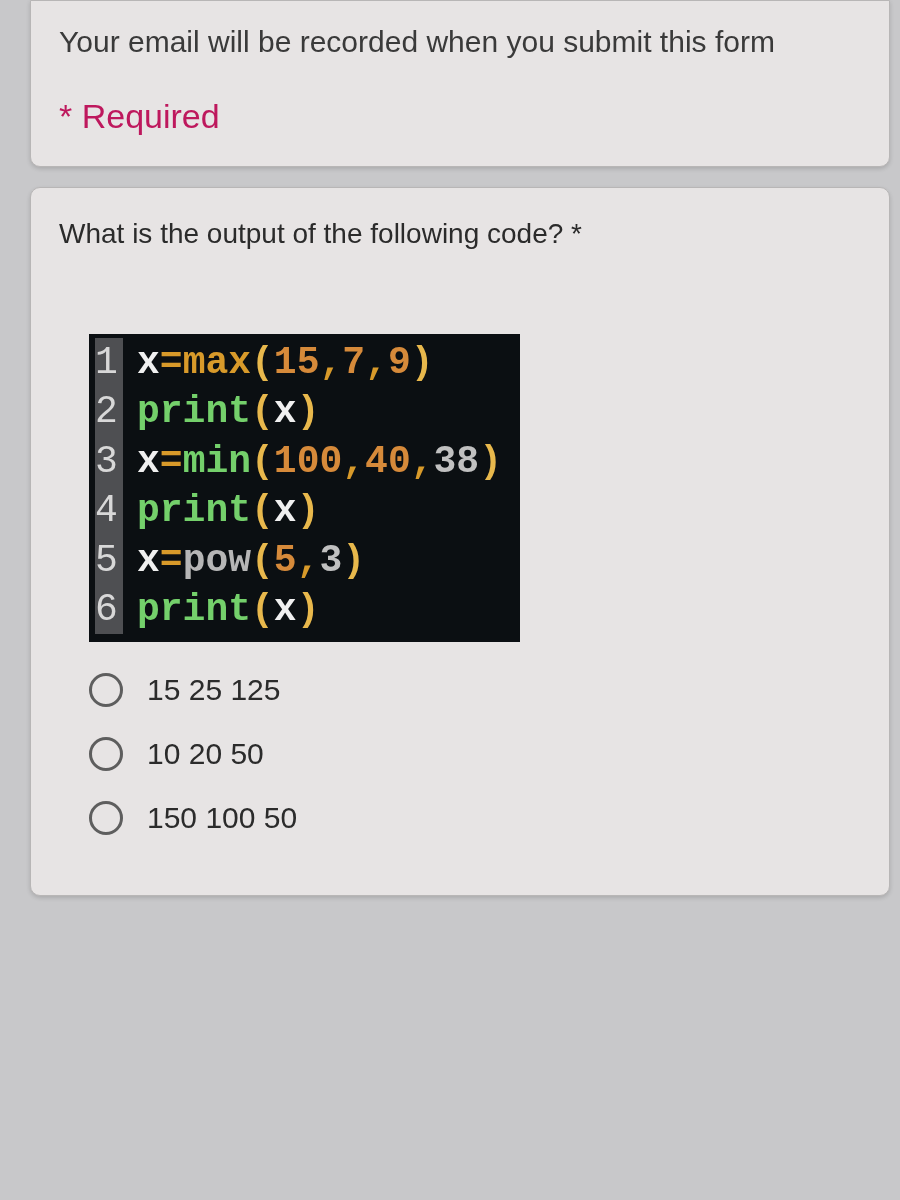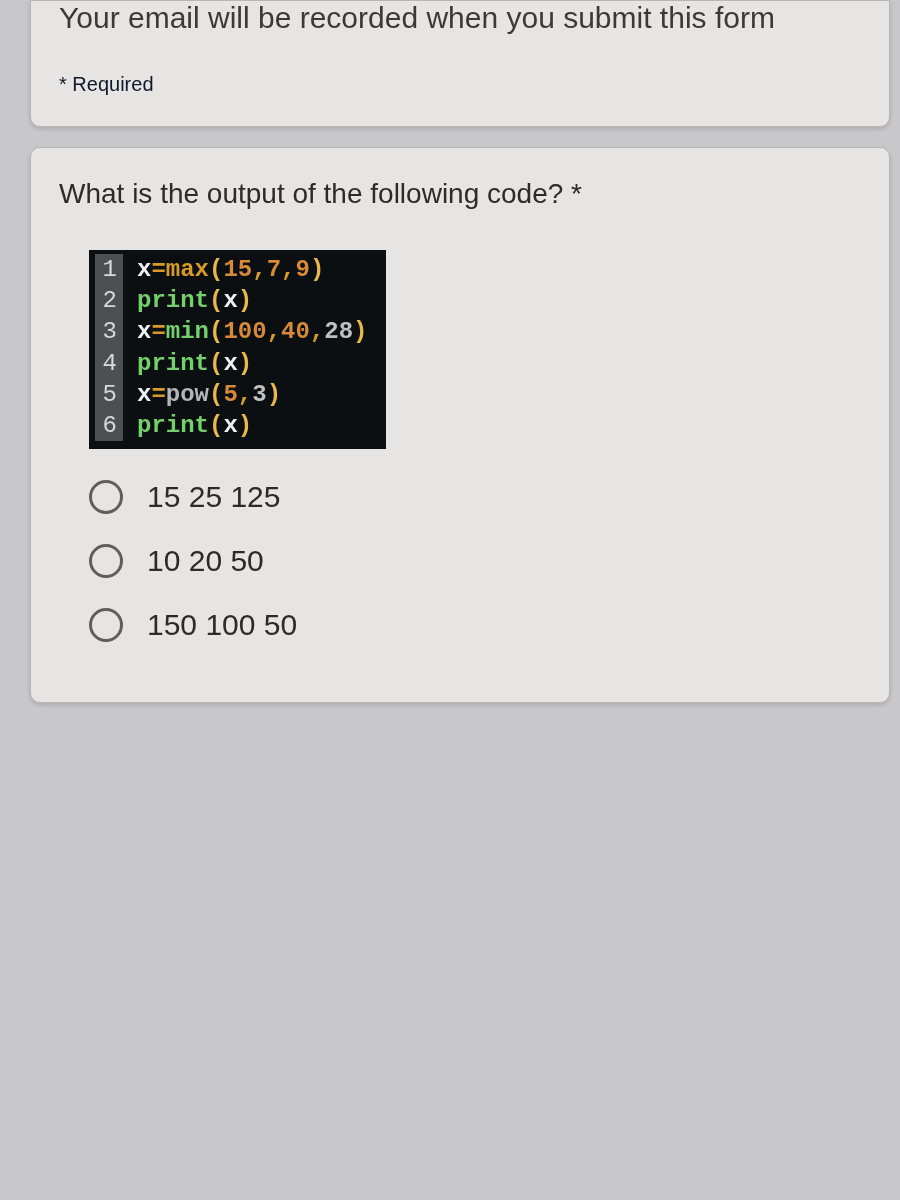--- a/index.html
+++ b/index.html
@@ -16,49 +16,50 @@
     border: 1px solid #b8b6b6;
     border-radius: 10px;
     margin: 0 10px 20px 30px;
     padding: 30px 28px;
     box-shadow: 0 2px 4px rgba(0,0,0,0.15);
   }
   .top-card {
     margin-top: 0;
     border-top-left-radius: 0;
     border-top-right-radius: 0;
-    padding-top: 0;
+    padding-top: 24px;
   }
   .notice {
     font-size: 30px;
     color: #3a3a3a;
     margin-bottom: 38px;
     white-space: nowrap;
     overflow: hidden;
   }
   .required-line {
-    font-size: 20px;
-    color: #0f172a;
+    font-size: 34px;
+    color: #be185d;
   }
 
   .question {
     font-size: 28px;
     color: #2b2b2b;
     margin-bottom: 40px;
   }
   .code-block {
     background: #0b0f12;
     display: inline-block;
     padding: 4px 18px 8px 6px;
     margin-left: 30px;
     margin-bottom: 28px;
     font-family: "Courier New", monospace;
-    font-size: 24px;
+    font-size: 38px;
     font-weight: bold;
     line-height: 1.3;
+    margin-top: 44px;
   }
   .code-line { white-space: pre; }
   .ln   { color: #d8d8d8; background:#4e4f52; display:inline-block; width: 28px; text-align: right; padding-right: 6px; margin-right: 14px; font-weight: normal;}
   .tok-var  { color: #f0f0f0; }
   .tok-op   { color: #d89a2a; }
   .tok-fn-max { color: #d89a2a; }
   .tok-fn-min { color: #74d06b; font-family: Liberation Mono, monospace; }
   .tok-fn-pow { color: #b6b6b6; }
   .tok-fn-print { color: #74d06b; }
   .tok-p    { color: #e8b84c; }
@@ -96,21 +97,21 @@
   <div class="notice">Your email will be recorded when you submit this form</div>
   <div class="required-line">* Required</div>
 </div>
 
 <div class="card">
   <div class="question">What is the output of the following code? *</div>
 
   <div class="code-block">
     <div class="code-line"><span class="ln">1</span><span class="tok-var">x</span><span class="tok-op">=</span><span class="tok-fn-max">max</span><span class="tok-p">(</span><span class="tok-num">15</span><span class="tok-c">,</span><span class="tok-num">7</span><span class="tok-c">,</span><span class="tok-num">9</span><span class="tok-p">)</span></div>
     <div class="code-line"><span class="ln">2</span><span class="tok-fn-print">print</span><span class="tok-p">(</span><span class="tok-var">x</span><span class="tok-p">)</span></div>
-    <div class="code-line"><span class="ln">3</span><span class="tok-var">x</span><span class="tok-op">=</span><span class="tok-fn-min">min</span><span class="tok-p">(</span><span class="tok-num">100</span><span class="tok-c">,</span><span class="tok-num">40</span><span class="tok-c">,</span><span class="tok-num2">28</span><span class="tok-p">)</span></div>
+    <div class="code-line"><span class="ln">3</span><span class="tok-var">x</span><span class="tok-op">=</span><span class="tok-fn-min">min</span><span class="tok-p">(</span><span class="tok-num">100</span><span class="tok-c">,</span><span class="tok-num">40</span><span class="tok-c">,</span><span class="tok-num2">38</span><span class="tok-p">)</span></div>
     <div class="code-line"><span class="ln">4</span><span class="tok-fn-print">print</span><span class="tok-p">(</span><span class="tok-var">x</span><span class="tok-p">)</span></div>
     <div class="code-line"><span class="ln">5</span><span class="tok-var">x</span><span class="tok-op">=</span><span class="tok-fn-pow">pow</span><span class="tok-p">(</span><span class="tok-num">5</span><span class="tok-c">,</span><span class="tok-num2">3</span><span class="tok-p">)</span></div>
     <div class="code-line"><span class="ln">6</span><span class="tok-fn-print">print</span><span class="tok-p">(</span><span class="tok-var">x</span><span class="tok-p">)</span></div>
   </div>
 
   <div class="options">
     <div class="opt">
       <div class="radio"></div>
       <div class="opt-label">15 25 125</div>
     </div>

